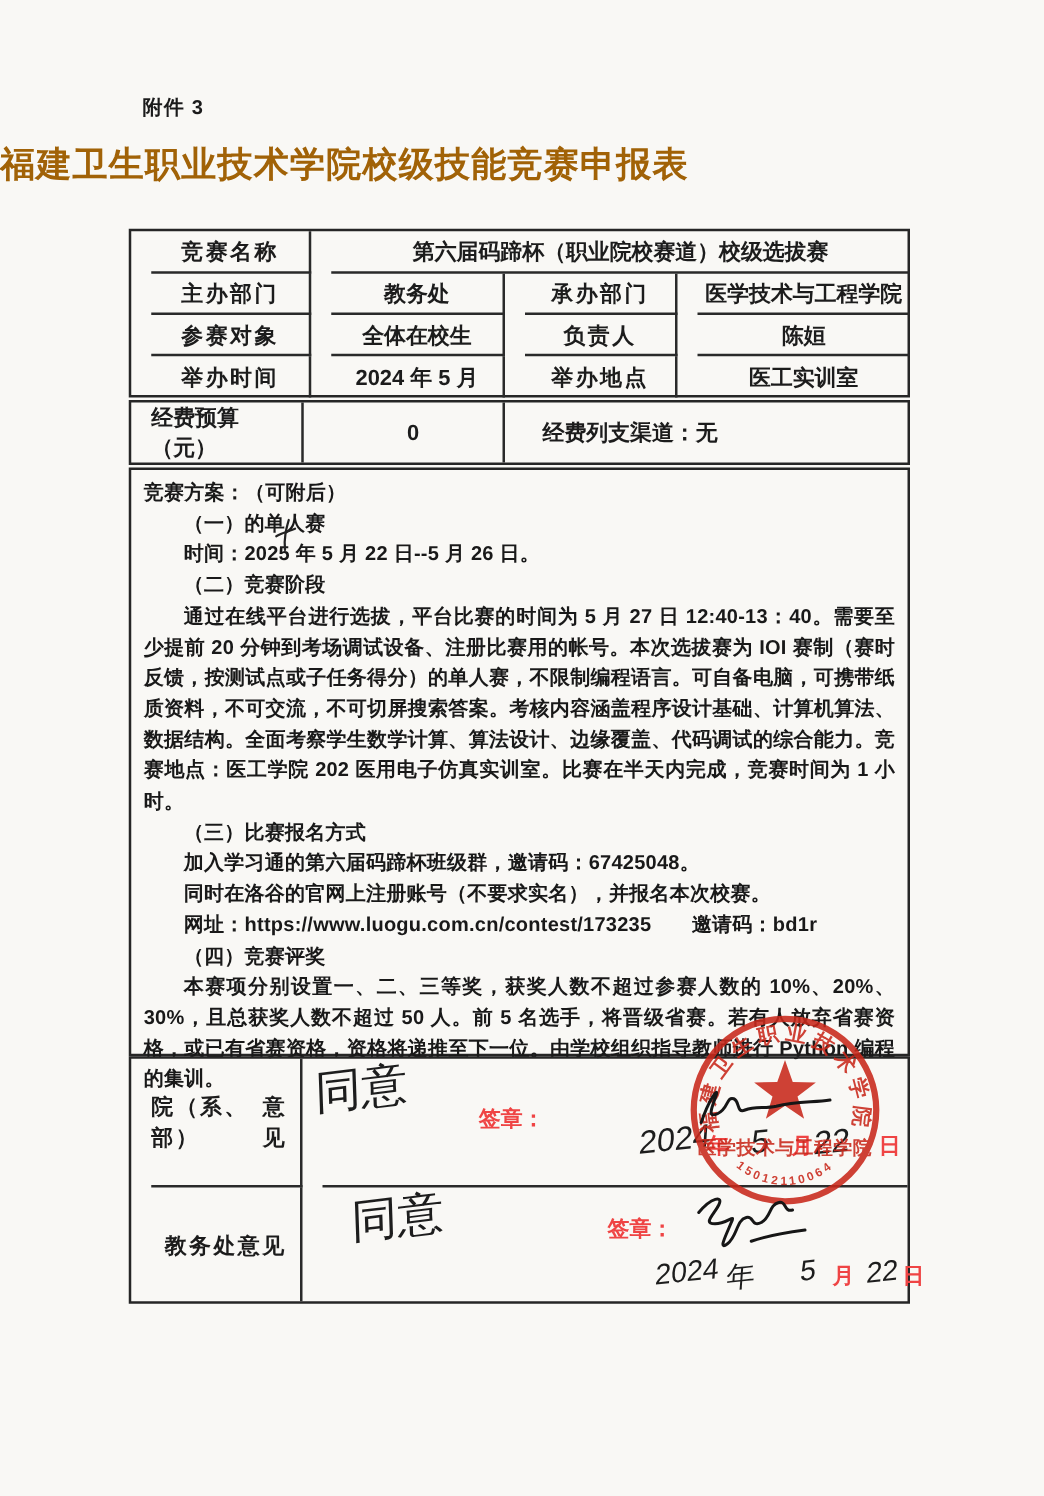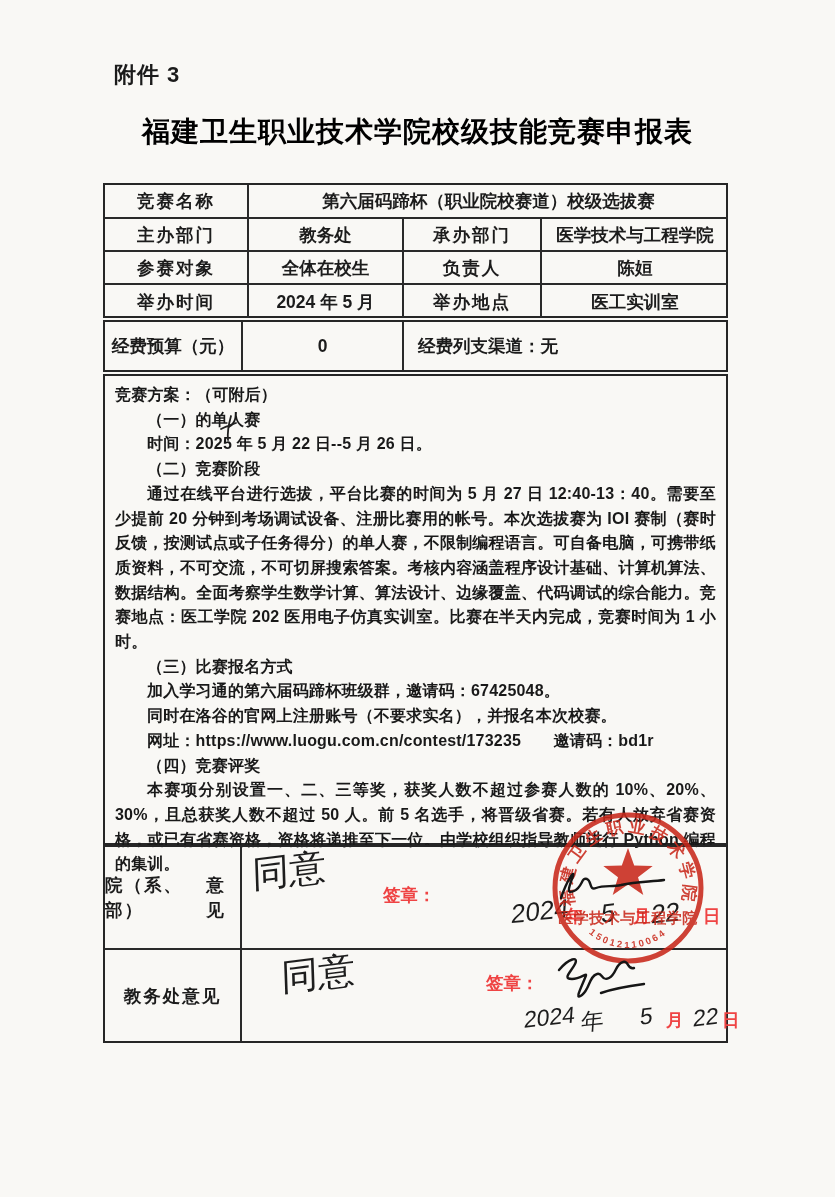--- a/index.html
+++ b/index.html
@@ -2,28 +2,28 @@
 <html><head>
 <meta charset="utf-8">
 <style>
   html,body{margin:0;padding:0;background:#e9e7e3;}
   .page{
     position:relative;width:835px;height:1197px;margin:0 auto;
     background:#f9f8f5;
     font-family:"Liberation Sans","DejaVu Sans",sans-serif;
     color:#1b1b1b;overflow:hidden;
   }
-  .attach{position:absolute;left:114px;top:60px;font-size:22px;font-weight:700;letter-spacing:1px;}
-  .doc-title{position:absolute;left:0;top:113px;width:835px;text-align:center;
-    font-size:28px;font-weight:800;letter-spacing:1px;color:#000000;}
+  .attach{position:absolute;left:114px;top:76px;font-size:16px;font-weight:700;letter-spacing:1px;}
+  .doc-title{position:absolute;left:0;top:113px;width:835px;
+    font-size:28px;font-weight:800;letter-spacing:1px;color:#a16207;}
   
   .tbl{position:absolute;left:103px;width:625px;box-sizing:border-box;border:2px solid #262626;display:grid;background:transparent;}
   .cell{box-sizing:border-box;display:flex;align-items:center;justify-content:center;
     border-right:2px solid #2a2a2a;border-bottom:2px solid #2a2a2a;
-    font-size:17.5px;font-weight:700;color:#1c1c1c;}
+    font-size:17.5px;font-weight:700;color:#1c1c1c;margin-left:16px;}
   .cell.noR{border-right:none;}
   .cell.noB{border-bottom:none;}
   .cell.left{justify-content:flex-start;padding-left:14px;}
   .lab{letter-spacing:2px;}
   
   .planbox{position:absolute;left:103px;top:374px;width:625px;height:471px;
     box-sizing:border-box;border:2px solid #262626;padding:7px 10px 0 10px;}
   .planbox p{margin:0;font-size:16px;line-height:24.7px;font-weight:600;color:#191919;
     text-align:justify;letter-spacing:0.2px;}
   .planbox p.ind{text-indent:2em;}

